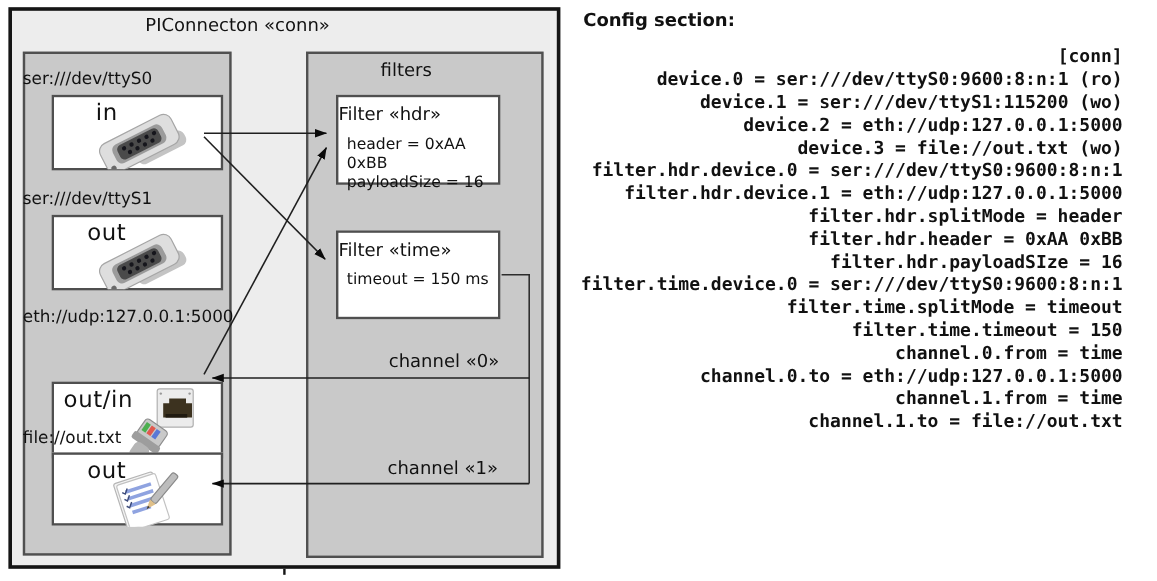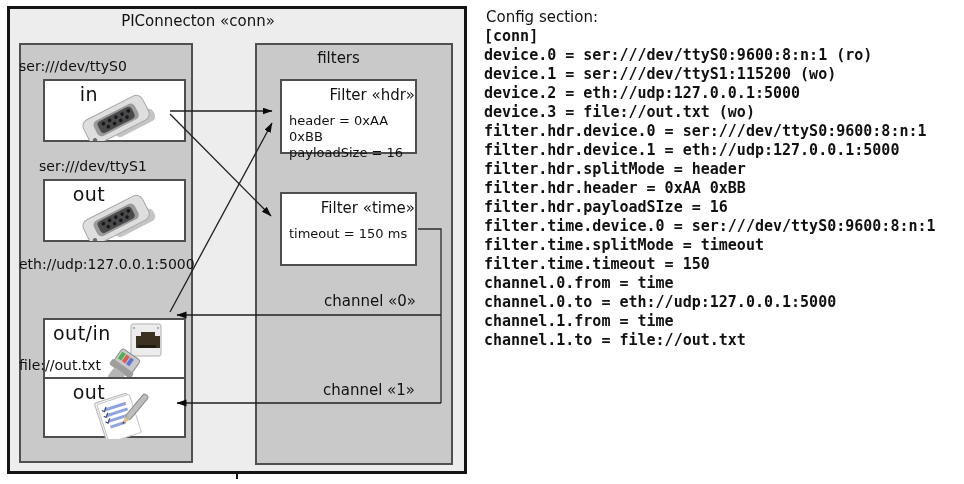--- a/index.html
+++ b/index.html
@@ -22,40 +22,40 @@
                font-size:14px; white-space:nowrap; }
   .dev-box { position:absolute; left:43px; width:143px; background:#ffffff;
              border:2px solid #4f4f4f; }
   .dir { position:absolute; font-size:19px; letter-spacing:0.5px; }
   .dir-centered { left:0; width:88px; text-align:center; top:2px; }
   .dir-left { left:8px; top:2px; }
   .dev-icon { position:absolute; }
 
   .filter-box { position:absolute; left:280px; width:137px; background:#ffffff;
                 border:2px solid #4f4f4f; }
-  .filter-title { margin-top:5px; text-align:right; font-size:15px; }
+  .filter-title { margin-top:5px; text-align:left; font-size:15px; }
   .filter-props { margin:9px 0 0 7px; font-size:13px; line-height:16px;
                   white-space:pre-line; }
 
   .channel-label { position:absolute; width:100px; text-align:right;
                    font-size:15px; white-space:nowrap; }
   .channel-0 { left:320px; top:292px;text-align:center; }
   .channel-1 { left:315px; top:381px; }
 
   svg.wires { position:absolute; left:0; top:0; width:470px; height:484px;
               pointer-events:none; }
   .bottom-tick { position:absolute; left:236px; top:474px; width:2px; height:5px;
                  background:#151515; }
 
   
   .config-heading { position:absolute; left:486px; top:8px; font-size:15px;
-                    font-weight:normal;text-align:center; }
-  .config-lines { position:absolute; left:484px; top:27px;
+                    font-weight:bold;text-align:center; }
+  .config-lines { position:absolute; left:484px; top:38px;
                   font-family:"DejaVu Sans Mono", monospace; font-size:15px;
-                  line-height:19px; font-weight:bold; white-space:pre; }
+                  line-height:19px; font-weight:bold; white-space:pre;text-align:right; }
 </style>
 </head>
 <body>
 
 <div class="stage">
 
   <div class="outer-box"></div>
   <div class="outer-title">PIConnecton «conn»</div>
 
   <div class="panel devices-panel"></div>
@@ -78,21 +78,21 @@
         <circle cx="58" cy="27" r="1.8" fill="#16161c"></circle>
         <circle cx="33" cy="32" r="1.8" fill="#16161c"></circle>
           <circle cx="40" cy="32" r="1.8" fill="#16161c"></circle>
         <circle cx="47" cy="32" r="1.8" fill="#16161c"></circle>
           <circle cx="54" cy="32" r="1.8" fill="#16161c"></circle>
         <circle cx="15" cy="38" r="2.2" fill="#6a6a6a"></circle>
       </g>
     </svg>
   </div>
 
-  <div class="dev-label" style="top:158px;padding-left:20px;">ser:///dev/ttyS1</div>
+  <div class="dev-label" style="top:158px;">ser:///dev/ttyS1</div>
   <div class="dev-box" style="top:179px; height:63px;">
     <span class="dir dir-centered">out</span>
     <svg class="dev-icon" style="left:28px; top:8px;" width="92" height="52" viewBox="0 0 92 52">
       <g transform="rotate(-27 46 30)">
         <rect x="36" y="34" width="44" height="13" rx="5" fill="#c4c4c4"></rect>
         <rect x="10" y="16" width="66" height="27" rx="7" fill="#dedede" stroke="#a6a6a6"></rect>
         <rect x="20" y="21" width="46" height="17" rx="5" fill="#9b9b9b"></rect>
         <rect x="24" y="23" width="38" height="13" rx="4" fill="#4a4a4a"></rect>
         <circle cx="30" cy="27" r="1.8" fill="#16161c"></circle>
           <circle cx="37" cy="27" r="1.8" fill="#16161c"></circle>

